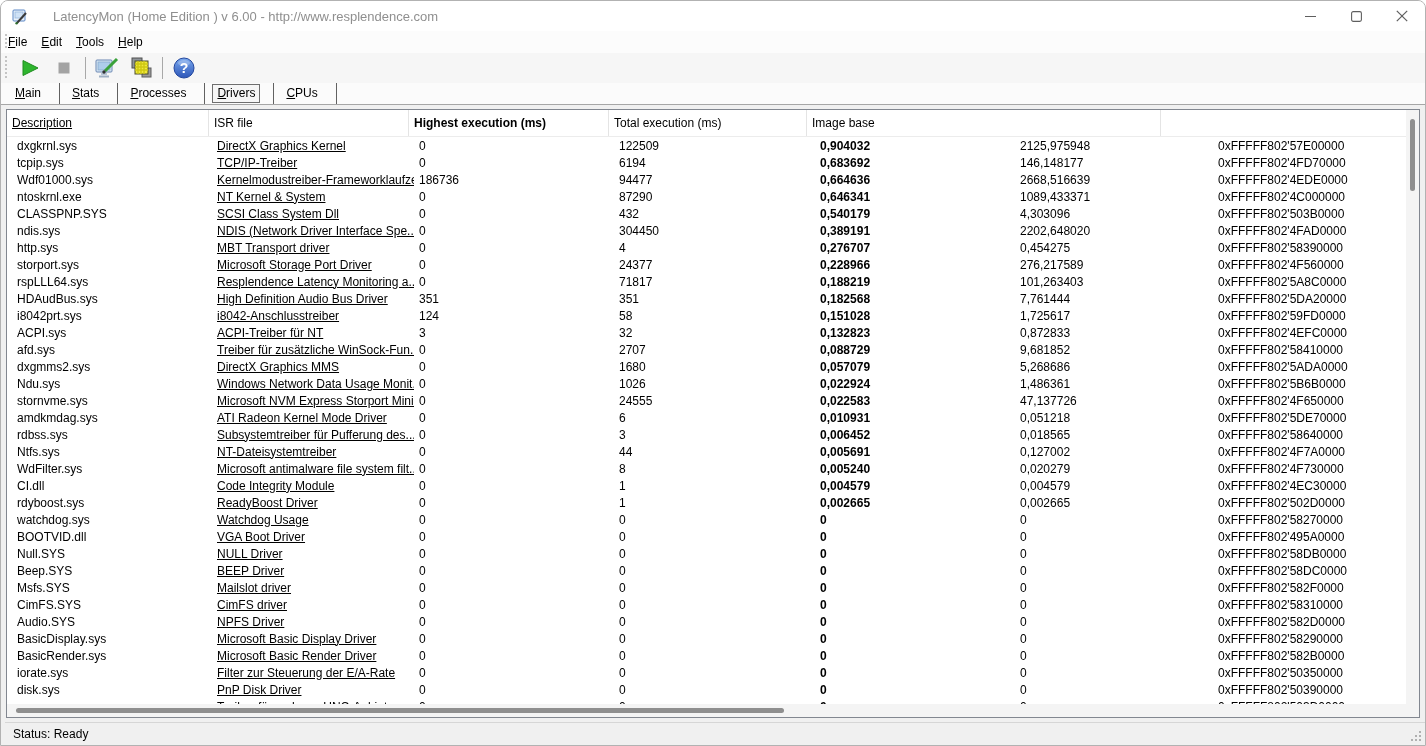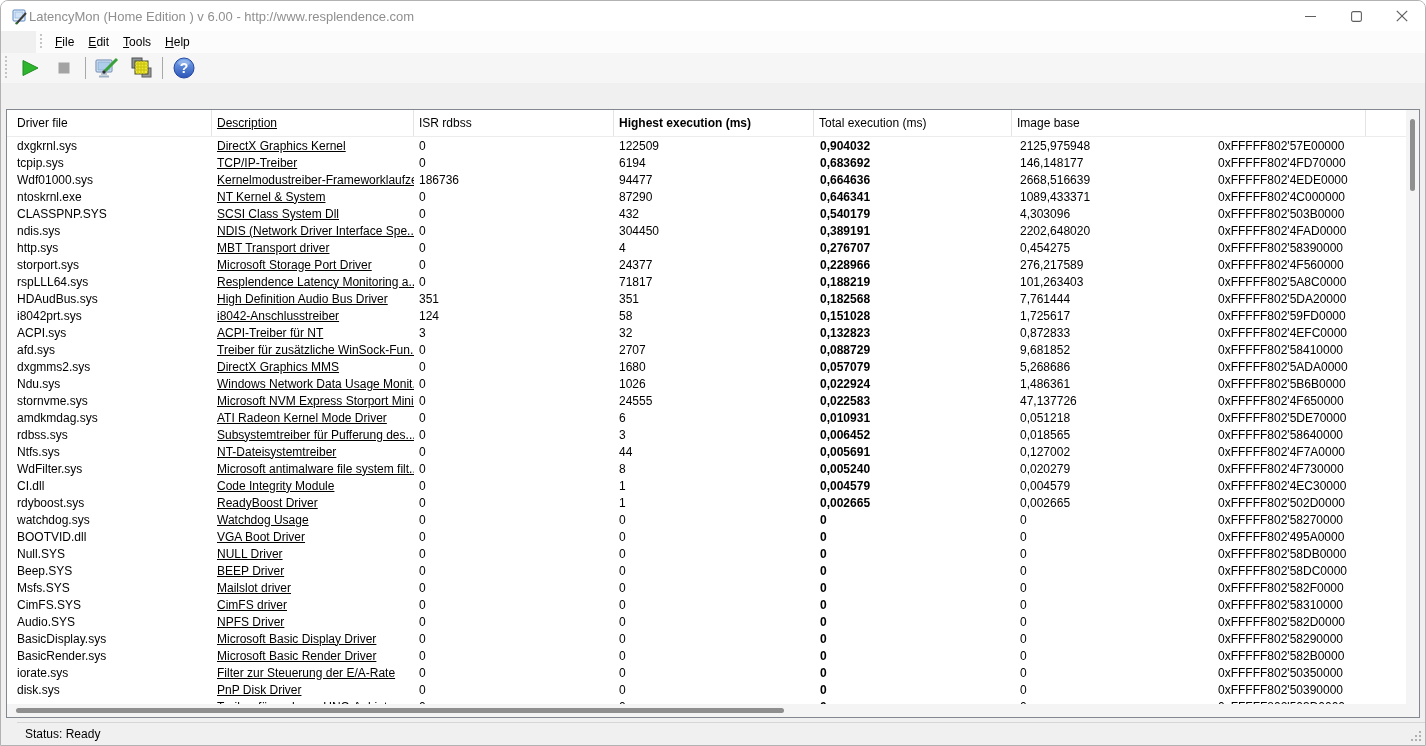--- a/index.html
+++ b/index.html
@@ -6,25 +6,25 @@
   body { background:#ffffff; font-family:"Liberation Sans", sans-serif; }
   .window {
     position:relative; width:1426px; height:746px;
     background:#f0f0f0; border:1px solid #b2b2b2;
     border-radius:8px 8px 0 0; overflow:hidden;
     font-size:12px; color:#000;
   }
   
   .titlebar { height:30px; background:#ffffff; display:flex; align-items:center; }
   .app-icon { margin-left:11px; width:17px; height:17px; flex:0 0 auto; }
-  .title-text { margin-left:0; color:#8f8f8f; font-size:13px; white-space:nowrap;text-align:right; }
+  .title-text { margin-left:24px; color:#8f8f8f; font-size:13px; white-space:nowrap;text-align:right; }
   .caption { margin-left:auto; display:flex; height:100%; }
   .cap-btn { width:46px; height:100%; display:flex; align-items:center; justify-content:center; }
   
-  .menubar { height:22px; background:#fcfcfc; display:flex; align-items:center; padding-left:12px; position:relative;margin-left:35px; }
+  .menubar { height:22px; background:#fcfcfc; display:flex; align-items:center; position:relative; }
   .menu-item { padding:2px 7px; }
   .gripper { position:absolute; left:4px; top:3px; bottom:3px; width:2px;
     background:repeating-linear-gradient(180deg,#c4c4c4 0 2px, transparent 2px 4px); }
   
   .toolbar { height:30px; background:#f6f6f6; display:flex; align-items:center; padding-left:14px; position:relative; }
   .tb-btn { width:30px; height:27px; display:flex; align-items:center; justify-content:center; margin-right:4px; }
   .tb-sep { width:1px; height:22px; background:#a8a8a8; margin:0 6px 0 2px; }
   
   .tabbar { height:22px; background:#fbfbfb; display:flex; align-items:stretch; padding-left:2px; border-bottom:1px solid #a6a6a6; }
   .tab { display:flex; align-items:center; padding:0 13px 0 7px; border-right:1px solid #616161; }
@@ -48,21 +48,21 @@
   .c4 { width:200px; padding-left:5px;font-weight:bold; }
   .c5 { width:198px; padding-left:5px; }
   .c6 { width:354px; padding-left:5px; }
   
   .v-scroll { position:absolute; top:0; right:0; width:13px; bottom:13px; background:#f4f4f4; }
   .v-thumb  { position:absolute; top:9px; right:4px; width:5px; height:72px; background:#8f8f8f; border-radius:3px; }
   .h-scroll { position:absolute; left:0; right:13px; bottom:0; height:13px; background:#f4f4f4; }
   .h-thumb  { position:absolute; left:9px; bottom:4px; width:768px; height:5px; background:#8f8f8f; border-radius:3px; }
   .sb-corner { position:absolute; right:0; bottom:0; width:13px; height:13px; background:#f4f4f4; }
   
-  .statusbar { position:absolute; left:16px; right:0; bottom:0; height:23px; background:#f0f0f0;
+  .statusbar { position:absolute; left:4px; right:0; bottom:0; height:23px; background:#f0f0f0;
     border-top:1px solid #d6d6d6; display:flex; align-items:center; padding-left:8px; }
   .resize-grip { position:absolute; right:3px; bottom:3px; }
 </style>
 </head>
 <body>
 
 <div class="window">
 
   <div class="titlebar">
     <svg class="app-icon" viewBox="0 0 17 17">
@@ -141,27 +141,43 @@
               <stop offset="1" stop-color="#2c55b8"></stop>
           </linearGradient>
         </defs>
         <circle cx="12" cy="12" r="10" fill="url(#hg)" stroke="#23479e"></circle>
         <ellipse cx="12" cy="7" rx="6" ry="3" fill="#ffffff" opacity="0.25"></ellipse>
         <text x="12" y="17" text-anchor="middle" font-size="14" font-weight="bold" fill="#ffffff" font-family="Liberation Sans, sans-serif">?</text>
       </svg>
     </div>
   </div>
 
+  <div class="tabbar">
+    <div class="tab">
+        <span class="box"><u>M</u>ain</span>
+      </div>
+    <div class="tab">
+        <span class="box"><u>S</u>tats</span>
+      </div>
+    <div class="tab">
+        <span class="box"><u>P</u>rocesses</span>
+      </div>
+    <div class="tab active">
+        <span class="box"><u>D</u>rivers</span>
+      </div>
+    <div class="tab">
+        <span class="box"><u>C</u>PUs</span>
+      </div>
+  </div>
 
   <div class="content">
     <div class="listview">
       <div class="lv-header">
-        <div class="hcell c0">Driver file</div>
         <div class="hcell c1">Description</div>
-        <div class="hcell c2">ISR rdbss</div>
+        <div class="hcell c2">ISR file</div>
         <div class="hcell c4">Highest execution (ms)</div>
         <div class="hcell c5">Total execution (ms)</div>
         <div class="hcell c6">Image base</div>
       </div>
       <div class="lv-body">
           <div class="lv-row">
             <div class="lv-cell c0">dxgkrnl.sys</div>
             <div class="lv-cell c1">DirectX Graphics Kernel</div>
             <div class="lv-cell c2">0</div>
             <div class="lv-cell c3">122509</div>

